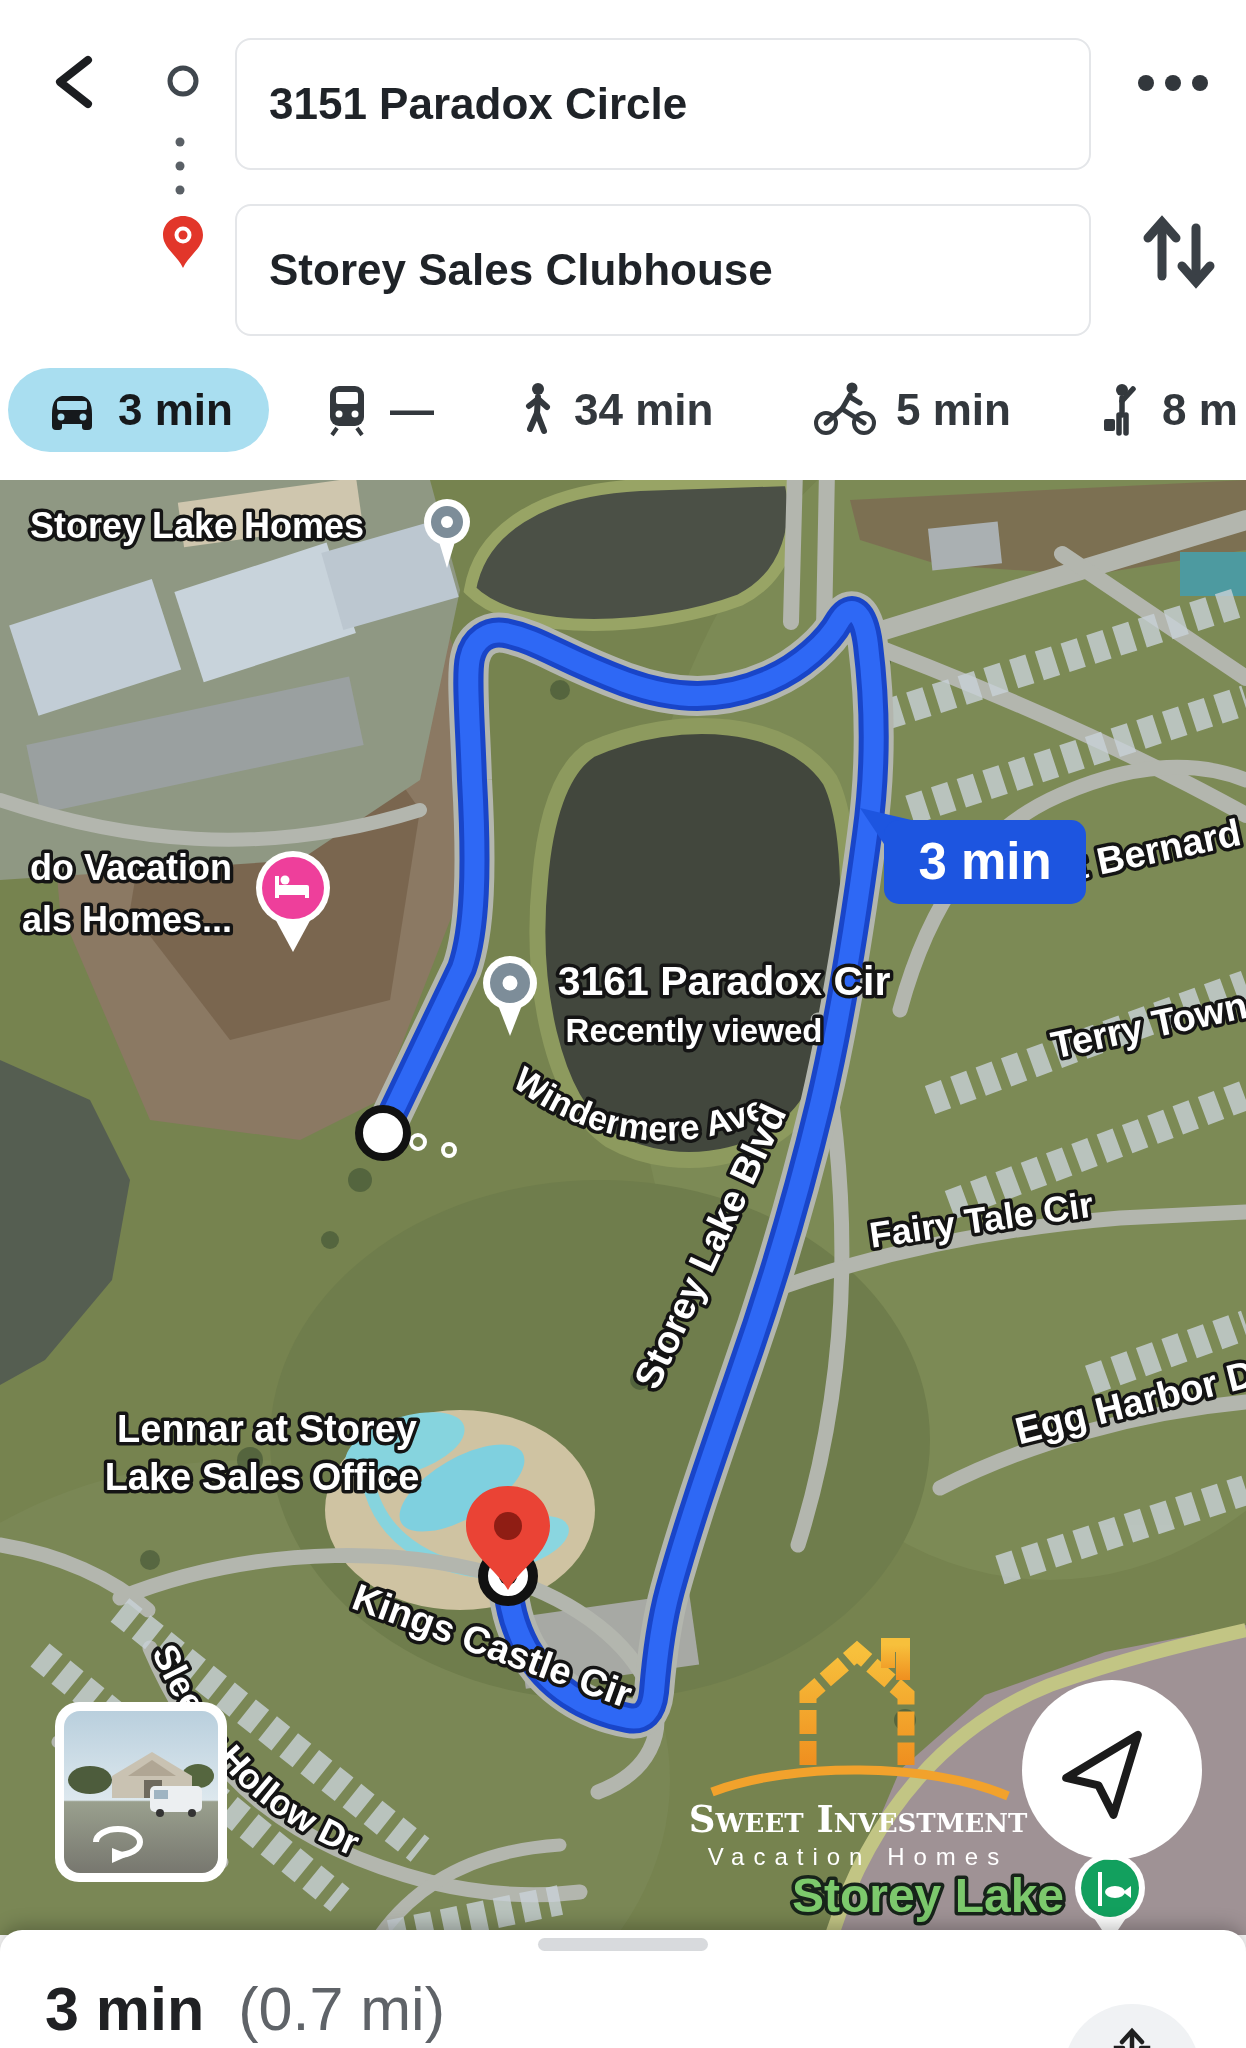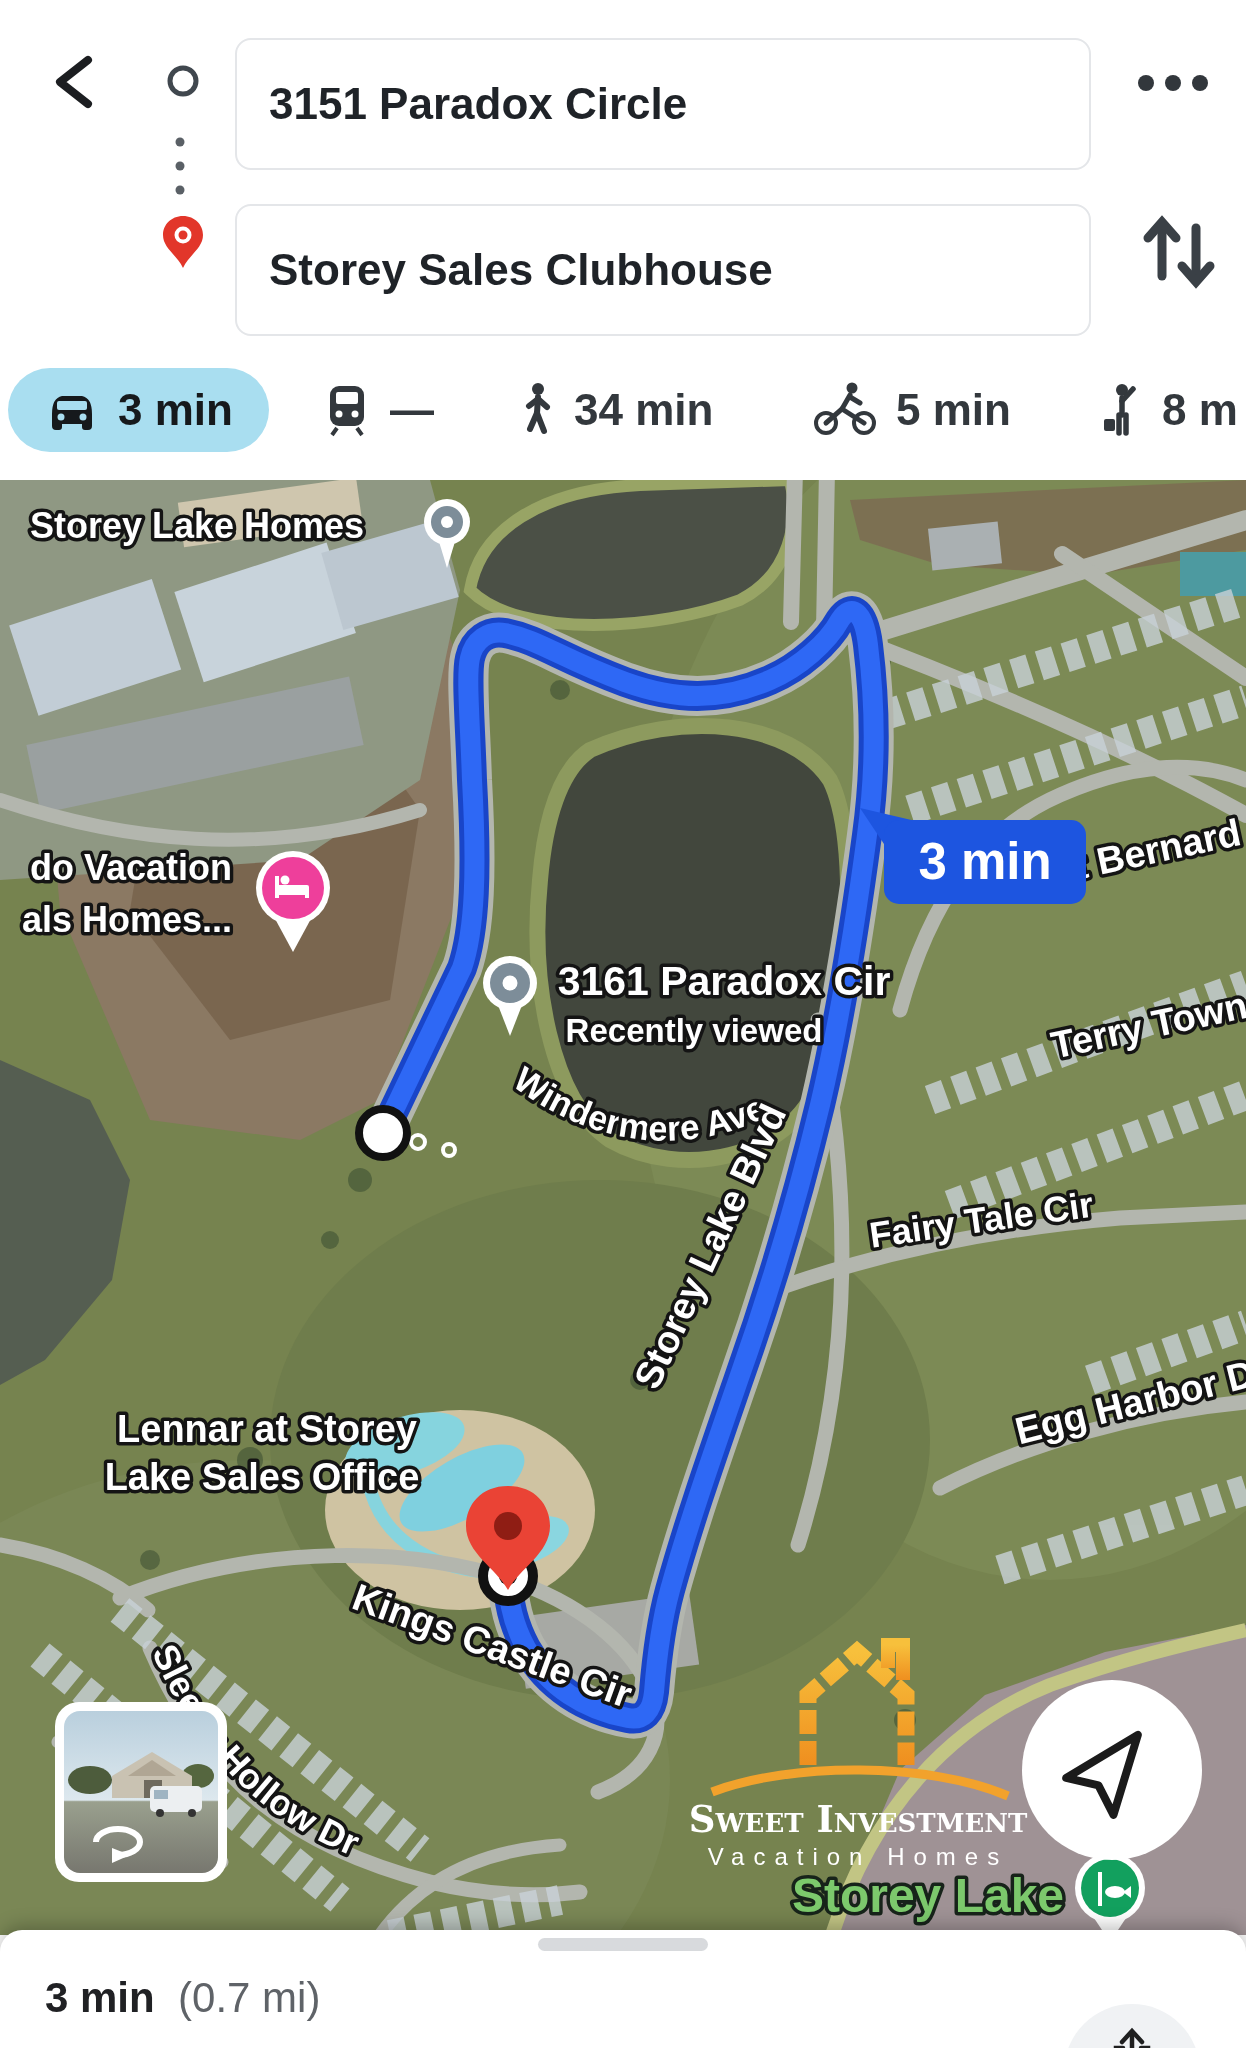--- a/index.html
+++ b/index.html
@@ -25,21 +25,21 @@
   .map { position:absolute; left:0; top:480px; width:1236px; height:1455px; background:#76834f; }
   svg text { font-family:"Liberation Sans", sans-serif; }
   .mlabel { font-weight:bold; fill:#fff; stroke:#141414; stroke-width:7px;
     paint-order:stroke; stroke-linejoin:round; }
   .serif { font-family:"DejaVu Serif", serif; }
 
   
   .sheet { position:absolute; left:0; top:1930px; width:1246px; height:118px; background:#fff;
     border-radius:22px 22px 0 0; box-shadow:0 -4px 18px rgba(0,0,0,.25); z-index:6; }
   .handle { position:absolute; left:538px; top:8px; width:170px; height:13px; border-radius:7px; background:#d8dadd; }
-  .sheet-text { position:absolute; left:45px; top:44px; font-size:42px; color:#202124; white-space:nowrap; }
+  .sheet-text { position:absolute; left:45px; top:44px; font-size:61px; color:#202124; white-space:nowrap; }
   .sheet-text b { font-weight:bold; }
   .dist { color:#5f6368; font-weight:normal; }
   .share-btn { position:absolute; left:1064px; top:2004px; width:136px; height:136px; border-radius:50%;
     background:#f0f2f4; display:flex; align-items:flex-start; justify-content:center; z-index:7; }
 </style>
 </head>
 <body>
 
 <div id="stage">
 

